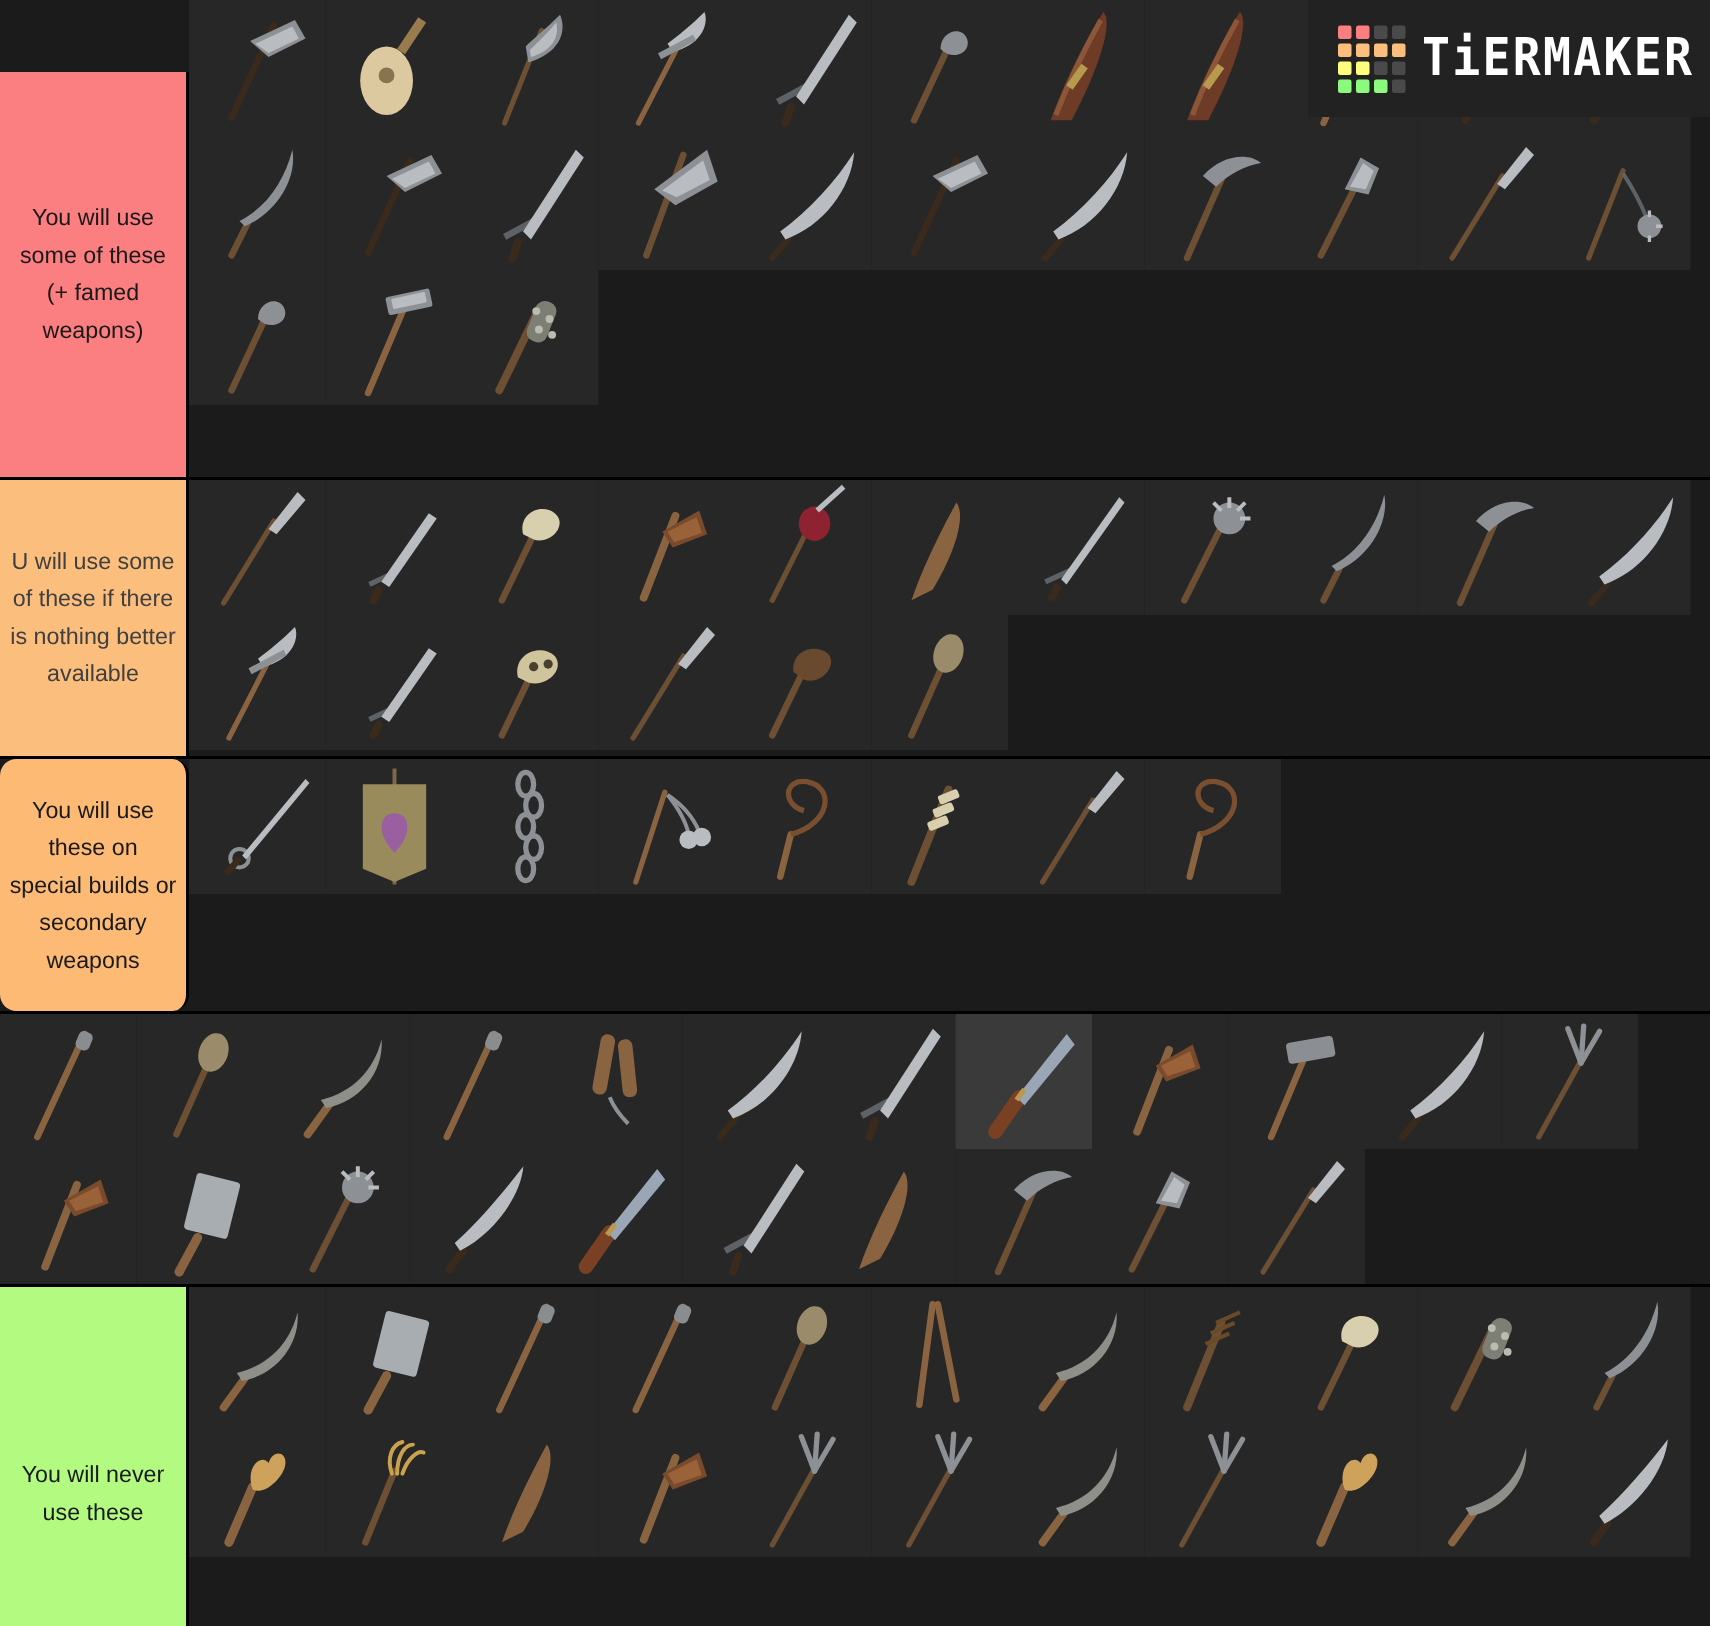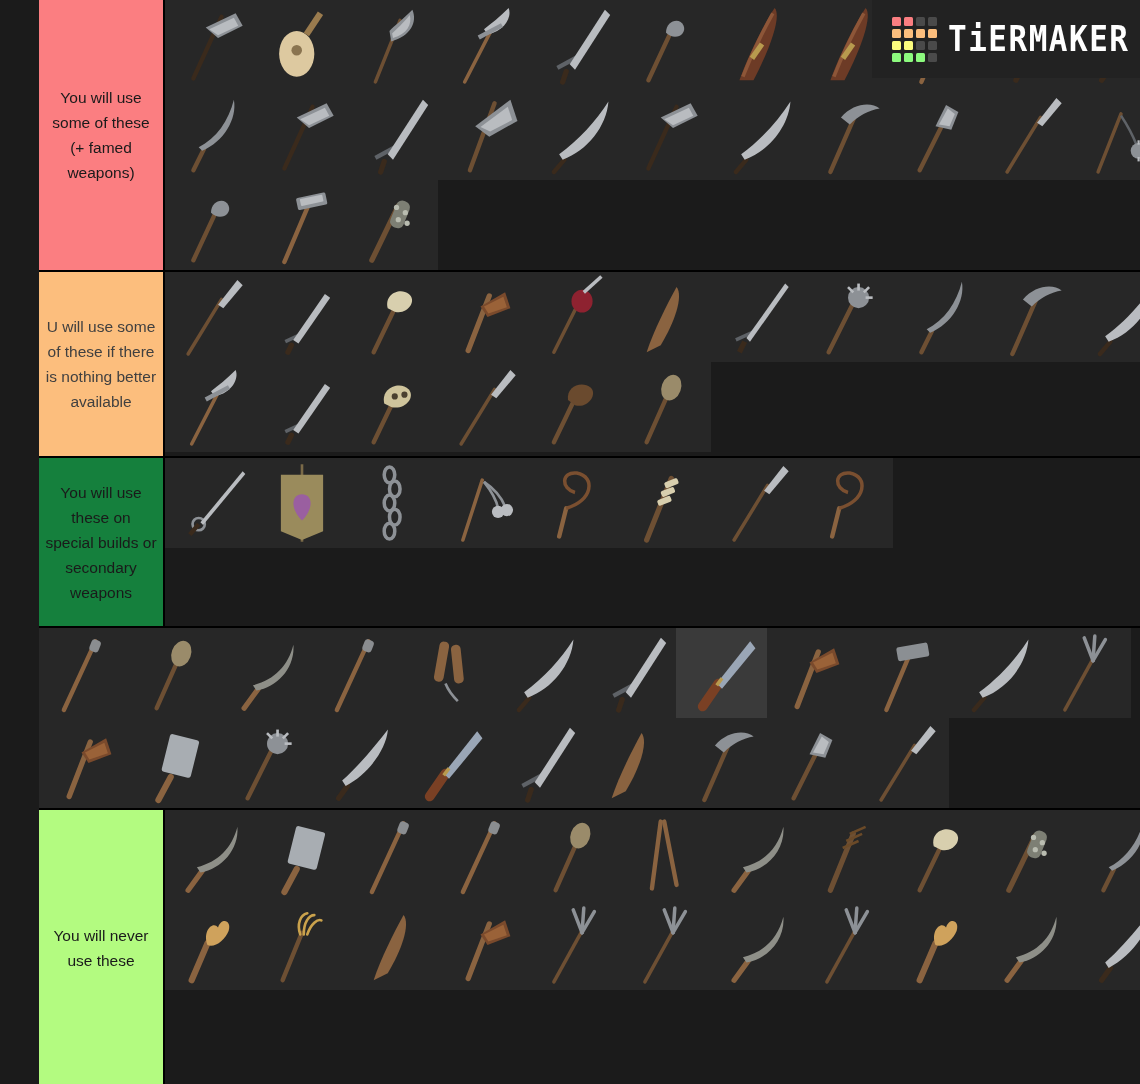--- a/index.html
+++ b/index.html
@@ -3,21 +3,21 @@
 <meta charset="utf-8">
 <title>TierMaker</title>
 <style>
   * { box-sizing: border-box; margin:0; padding:0; }
   html,body{
     width:1140px; height:1084px;
     background:#1b1b1b;
     font-family:"Liberation Sans", sans-serif;
     overflow:hidden;
   }
-  #app{ position:relative; width:1140px; height:1084px; background:#1b1b1b;padding-left:39px; }
+  #app{ position:relative; width:1140px; height:1084px; background:#1b1b1b; }
 
   
   .brand{
     position:absolute; top:0; right:0;
     width:268px; height:78px;
     background:#222222;
     display:flex; align-items:center; justify-content:flex-start;
     padding-left:20px; gap:11px;
     z-index:40; pointer-events:none;
   }
@@ -114,21 +114,21 @@
         <i style="background: rgb(140, 250, 126);"></i>
         <i style="background: rgb(140, 250, 126);"></i>
         <i style="background: rgb(140, 250, 126);"></i>
         <i style="background: rgb(74, 74, 74);"></i>
       </div>
     <div class="brand-word">TiERMAKER</div>
   </div>
 
   <div id="tiers">
       <div class="tier t0">
-        <div class="tier-label" style="background: rgb(251, 126, 129); color: rgb(26, 26, 26);">You will use some of these (+ famed weapons)</div>
+        <div class="tier-label" style="background: rgb(251, 126, 129); color: rgb(26, 26, 26); margin-top: 48px;">You will use some of these (+ famed weapons)</div>
         <div class="tier-body">
           <div class="cell">
             <svg viewBox="0 0 100 100">
               <line x1="30" y1="88" x2="62" y2="18" stroke="#3a2a1c" stroke-width="5" stroke-linecap="round"></line>
               <path d="M44 30 L78 14 L86 28 L58 42 Z" fill="#8d9196"></path>
               <path d="M48 32 L76 19 L81 28 L58 39 Z" fill="#b9bcc0"></path>
             </svg>
           </div>
           <div class="cell">
             <svg viewBox="0 0 100 100">
@@ -416,21 +416,21 @@
           </div>
           <div class="cell">
             <svg viewBox="0 0 100 100">
               <line x1="28" y1="90" x2="52" y2="36" stroke="#6d4f33" stroke-width="5" stroke-linecap="round"></line>
               <ellipse cx="56" cy="28" rx="11" ry="15" fill="#9a8b6a" transform="rotate(20 56 28)"></ellipse>
             </svg>
           </div>
         </div>
       </div>
       <div class="tier t2">
-        <div class="tier-label" style="background: #15803d; color: rgb(26, 26, 26);">You will use these on special builds or secondary weapons</div>
+        <div class="tier-label" style="background: #fdba74; color: rgb(26, 26, 26); border-radius: 11px;">You will use these on special builds or secondary weapons</div>
         <div class="tier-body">
           <div class="cell">
             <svg viewBox="0 0 100 100">
               <circle cx="36" cy="74" r="7" fill="none" stroke="#8d9196" stroke-width="3"></circle>
     <line x1="26" y1="86" x2="36" y2="74" stroke="#3a2a1c" stroke-width="5"></line>
     <path d="M38 72 L86 14 L89 17 L41 75 Z" fill="#b9bcc0"></path>
             </svg>
           </div>
           <div class="cell">
             <svg viewBox="0 0 100 100">

